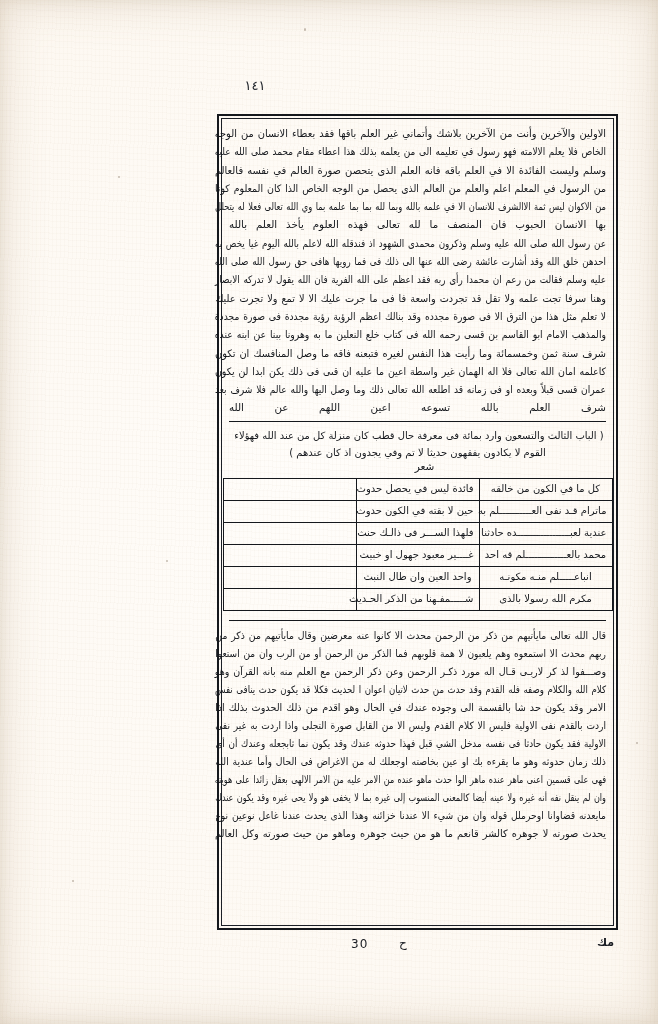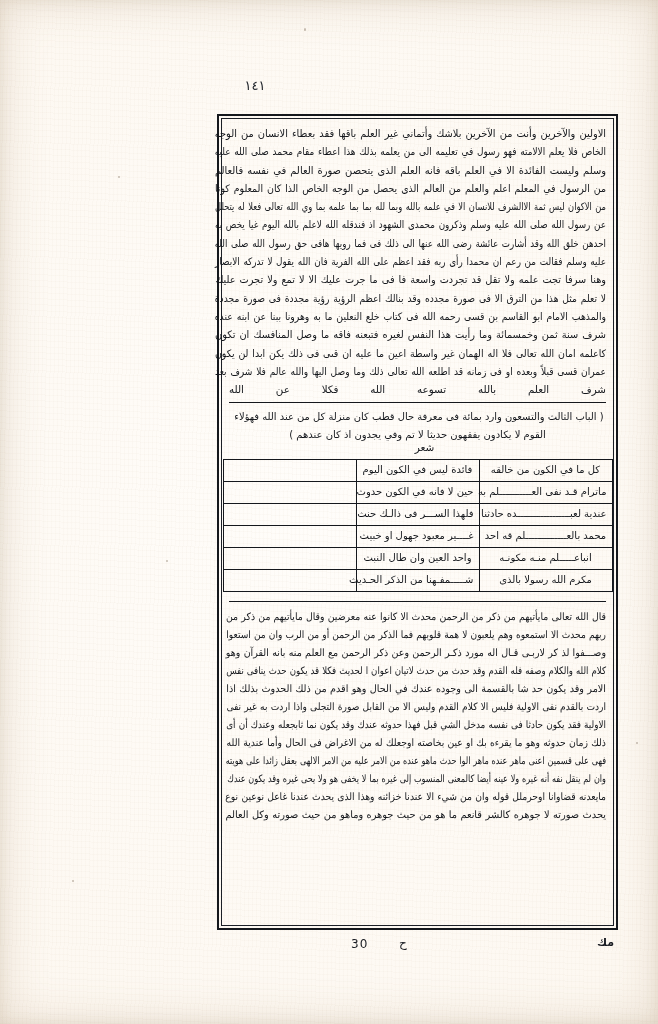--- a/index.html
+++ b/index.html
@@ -151,21 +151,20 @@
   table#poem td.c3 { width: 122px; }
 
   
   #block-bottom {
     font-size: 10.2px;
     line-height: 18.0px;
     word-spacing: 1px;
     text-align: justify;
     text-align-last: justify;
     padding-top: 2px;
-    font-family: Liberation Serif, serif;
   }
   #block-bottom .ln {
     display: block;
     white-space: nowrap;
   }
 
   
   #footer {
     position: absolute;
     top: 936px;
@@ -216,51 +215,52 @@
 
   <div id="frame">
     <div id="frame-inner">
 
       <div id="block-top" class="arabic">
         <span class="ln" style="display: block; transform: scaleX(0.956); transform-origin: right center;">الاولين والآخرين وأنت من الآخرين بلاشك وأتماني غير العلم باقها فقد بعطاء الانسان من الوجه</span>
         <span class="ln" style="display: block; transform: scaleX(0.867); transform-origin: right center;">الخاص فلا يعلم الالامته فهو رسول في تعليمه الى من يعلمه بذلك هذا اعطاء مقام محمد صلى الله عليه</span>
         <span class="ln" style="display: block; transform: scaleX(0.9607); transform-origin: right center;">وسلم وليست الفائدة الا في العلم باقه فانه العلم الذى يتحصن صورة العالم في نفسه فالعالم</span>
         <span class="ln" style="display: block; transform: scaleX(0.9157); transform-origin: right center;">من الرسول في المعلم اعلم والعلم من العالم الذى يحصل من الوجه الخاص الذا كان المعلوم كونا</span>
         <span class="ln" style="display: block; transform: scaleX(0.8062); transform-origin: right center;">من الاكوان ليس ثمة الاالشرف للانسان الا في علمه بالله وبما لله بما بما علمه بما وي الله تعالى فعلا له يتحلل</span>
+        <span class="ln" style="display: block; transform: scaleX(1); transform-origin: right center;">بها الانسان الحبوب فان المنصف ما لله تعالى فهذه العلوم يأخذ العلم بالله</span>
         <span class="ln" style="display: block; transform: scaleX(0.8556); transform-origin: right center;">عن رسول الله صلى الله عليه وسلم وذكرون محمدى الشهود اذ فندقله الله لاعلم بالله اليوم غيا يخص به</span>
         <span class="ln" style="display: block; transform: scaleX(0.8482); transform-origin: right center;">احدهن خلق الله وقد أشارت عائشة رضى الله عنها الى ذلك فى فما رويها هافى حق رسول الله صلى الله</span>
         <span class="ln" style="display: block; transform: scaleX(0.8593); transform-origin: right center;">عليه وسلم فقالت من رعم ان محمدا رأى ربه فقد اعظم على الله الفرية فان الله يقول لا تدركه الابصار</span>
         <span class="ln" style="display: block; transform: scaleX(0.9444); transform-origin: right center;">وهنا سرفا تجت علمه ولا تقل قد تجردت واسعة فا فى ما جرت عليك الا لا تمع ولا تجرت عليك</span>
         <span class="ln" style="display: block; transform: scaleX(0.8927); transform-origin: right center;">لا تعلم مثل هذا من الترق الا فى صورة مجدده وقد بنالك اعظم الرؤية رؤية مجددة فى صورة مجددة</span>
         <span class="ln" style="display: block; transform: scaleX(0.903); transform-origin: right center;">والمذهب الامام ابو القاسم بن قسى رحمه الله فى كتاب خلع النعلين ما به وهرونا ببنا عن ابنه عنده</span>
         <span class="ln" style="display: block; transform: scaleX(0.9513); transform-origin: right center;">شرف سنة ثمن وخمسمائة وما رأيت هذا النفس لغيره فتبعنه فاقه ما وصل المنافسك ان تكون</span>
         <span class="ln" style="display: block; transform: scaleX(0.9136); transform-origin: right center;">كاعلمه امان الله تعالى فلا اله الهمان غير واسطة اعين ما عليه ان قىى فى ذلك يكن ابدا لن يكون</span>
         <span class="ln" style="display: block; transform: scaleX(0.8826); transform-origin: right center;">عمران قسى قبلاً وبعده او فى زمانه قد اطلعه الله تعالى ذلك وما وصل اليها والله عالم فلا شرف بعد</span>
-        <span class="ln" style="display: block; transform: scaleX(1); transform-origin: right center;">شرف العلم بالله تسوعه الله فكلا عن الله</span>
+        <span class="ln" style="display: block; transform: scaleX(1); transform-origin: right center;">شرف العلم بالله تسوعه اعين اللهم عن الله</span>
       </div>
 
       <hr class="rule">
 
       <div id="bab" class="arabic">
         <span class="ln" style="display: block; transform: scaleX(0.9924); transform-origin: right center;">( الباب الثالث والتسعون وارد بمائة فى معرفة حال قطب كان منزلة كل من عند الله فهؤلاء</span>
         <span class="ln" style="display: block; transform: scaleX(1); transform-origin: right center;">القوم لا يكادون يفقهون حديثا لا تم وفي يجدون اذ كان عندهم )</span>
       </div>
       <div id="shir" class="arabic">شعر</div>
 
       <div id="poem-wrap">
         <table id="poem">
           <tbody>
               <tr>
             <td class="c3">كل ما في الكون من خالقه</td>
-            <td class="c2">فائدة ليس في الكون اليوم</td>
+            <td class="c2">فائدة ليس في يحصل حدوث</td>
             <td class="c1"></td>
           </tr>
           <tr>
             <td class="c3">ماترام قـد نفى العـــــــــــلم به</td>
-            <td class="c2">حين لا فانه في الكون حدوث</td>
+            <td class="c2">حين لا بقته في الكون حدوث</td>
             <td class="c1"></td>
           </tr>
           <tr>
             <td class="c3">عندية لعبــــــــــــــــــده حادثنا</td>
             <td class="c2">فلهذا الســـر فى ذالـك حنث</td>
             <td class="c1"></td>
           </tr>
           <tr>
             <td class="c3">محمد بالعــــــــــــــلم قه احد</td>
             <td class="c2">غــــير معبود جهول او خبيث</td>

